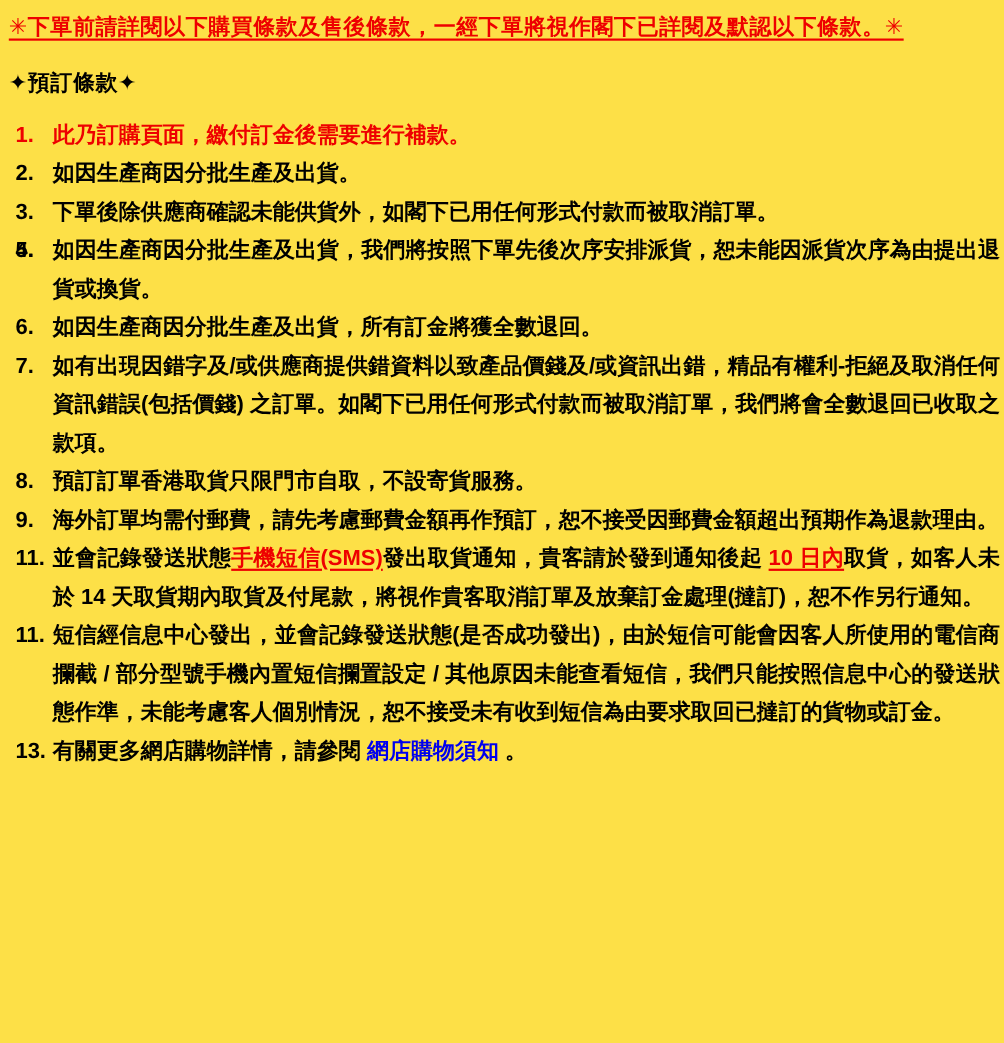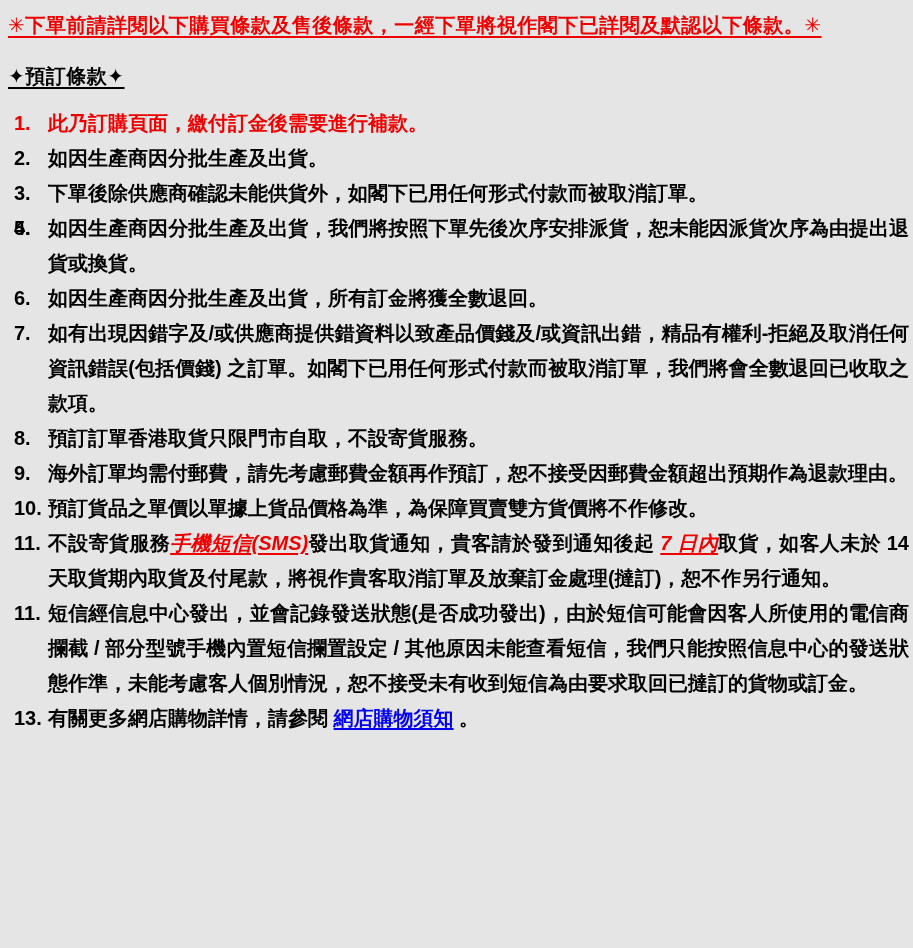--- a/index.html
+++ b/index.html
@@ -5,21 +5,21 @@
   * { box-sizing: border-box; }
   html, body {
     margin: 0;
     padding: 0;
     background: #ffffff;
   }
   .page {
     width: 913px;
     min-height: 948px;
     padding: 8px 4px 10px 8px;
-    background: #e5e5e5;
+    background: #fde047;
     font-family: "Liberation Sans", "DejaVu Sans", sans-serif;
     font-weight: 700;
     color: #000000;
   }
   .notice {
     color: var(--alert-red, #ee0000);
     font-size: 20px;
     line-height: 30px;
     text-decoration: underline;
     text-underline-offset: 4px;
@@ -27,21 +27,20 @@
     letter-spacing: 0.5px;
   }
   .section-title-row {
     margin: 0 0 16px 0;
   }
   .section-title {
     display: inline-block;
     font-size: 20px;
     line-height: 28px;
     color: #000000;
-    text-decoration: underline;
     text-underline-offset: 4px;
     letter-spacing: 0.5px;
   }
   .terms { }
   .term {
     position: relative;
     padding-left: 40px;
     font-size: 20px;
     line-height: 35px;
     text-align: justify;
@@ -50,25 +49,23 @@
   .term-number {
     position: absolute;
     left: 6px;
     top: 0;
   }
   .term.red { color: var(--alert-red, #ee0000); }
   .seg-red-u {
     color: var(--alert-red, #ee0000);
     text-decoration: underline;
     text-underline-offset: 3px;
-    font-style: italic;
   }
   .seg-link {
     color: var(--link-blue, #0000ee);
-    text-decoration: underline;
     text-underline-offset: 3px;
     cursor: pointer;
   }
 </style>
 </head>
 <body>
 
 <div class="page">
   <div class="notice">✳下單前請詳閱以下購買條款及售後條款，一經下單將視作閣下已詳閱及默認以下條款。✳</div>
 
@@ -79,18 +76,17 @@
   <div class="terms">
       <div class="term red"><span class="term-number">1.</span><span>此乃訂購頁面，繳付訂金後需要進行補款。</span></div>
       <div class="term"><span class="term-number">2.</span><span>如因生產商因分批生產及出貨。</span></div>
       <div class="term"><span class="term-number">3.</span><span>下單後除供應商確認未能供貨外，如閣下已用任何形式付款而被取消訂單。</span></div>
       <div class="term"><span class="term-number">4.</span></div>
       <div class="term"><span class="term-number">5.</span><span>如因生產商因分批生產及出貨，我們將按照下單先後次序安排派貨，恕未能因派貨次序為由提出退貨或換貨。</span></div>
       <div class="term"><span class="term-number">6.</span><span>如因生產商因分批生產及出貨，所有訂金將獲全數退回。</span></div>
       <div class="term"><span class="term-number">7.</span><span>如有出現因錯字及/或供應商提供錯資料以致產品價錢及/或資訊出錯，精品有權利-拒絕及取消任何資訊錯誤(包括價錢) 之訂單。如閣下已用任何形式付款而被取消訂單，我們將會全數退回已收取之款項。</span></div>
       <div class="term"><span class="term-number">8.</span><span>預訂訂單香港取貨只限門市自取，不設寄貨服務。</span></div>
       <div class="term"><span class="term-number">9.</span><span>海外訂單均需付郵費，請先考慮郵費金額再作預訂，恕不接受因郵費金額超出預期作為退款理由。</span></div>
-      <div class="term"><span class="term-number">10.</span><span>預訂貨品之單價以單據上貨品價格為準，為保障買賣雙方貨價將不作修改。</span></div>
-      <div class="term"><span class="term-number">11.</span><span>不設寄貨服務</span><span class="seg-red-u">手機短信(SMS)</span><span>發出取貨通知，貴客請於發到通知後起 </span><span class="seg-red-u">7 日內</span><span>取貨，如客人未於 14 天取貨期內取貨及付尾款，將視作貴客取消訂單及放棄訂金處理(撻訂)，恕不作另行通知。</span></div>
+      <div class="term"><span class="term-number">11.</span><span>並會記錄發送狀態</span><span class="seg-red-u">手機短信(SMS)</span><span>發出取貨通知，貴客請於發到通知後起 </span><span class="seg-red-u">10 日內</span><span>取貨，如客人未於 14 天取貨期內取貨及付尾款，將視作貴客取消訂單及放棄訂金處理(撻訂)，恕不作另行通知。</span></div>
       <div class="term"><span class="term-number">11.</span><span>短信經信息中心發出，並會記錄發送狀態(是否成功發出)，由於短信可能會因客人所使用的電信商攔截 / 部分型號手機內置短信攔置設定 / 其他原因未能查看短信，我們只能按照信息中心的發送狀態作準，未能考慮客人個別情況，恕不接受未有收到短信為由要求取回已撻訂的貨物或訂金。</span></div>
       <div class="term"><span class="term-number">13.</span><span>有關更多網店購物詳情，請參閱 </span><span class="seg-link">網店購物須知</span><span> 。</span></div>
     </div>
 </div>
 
 </body></html>

